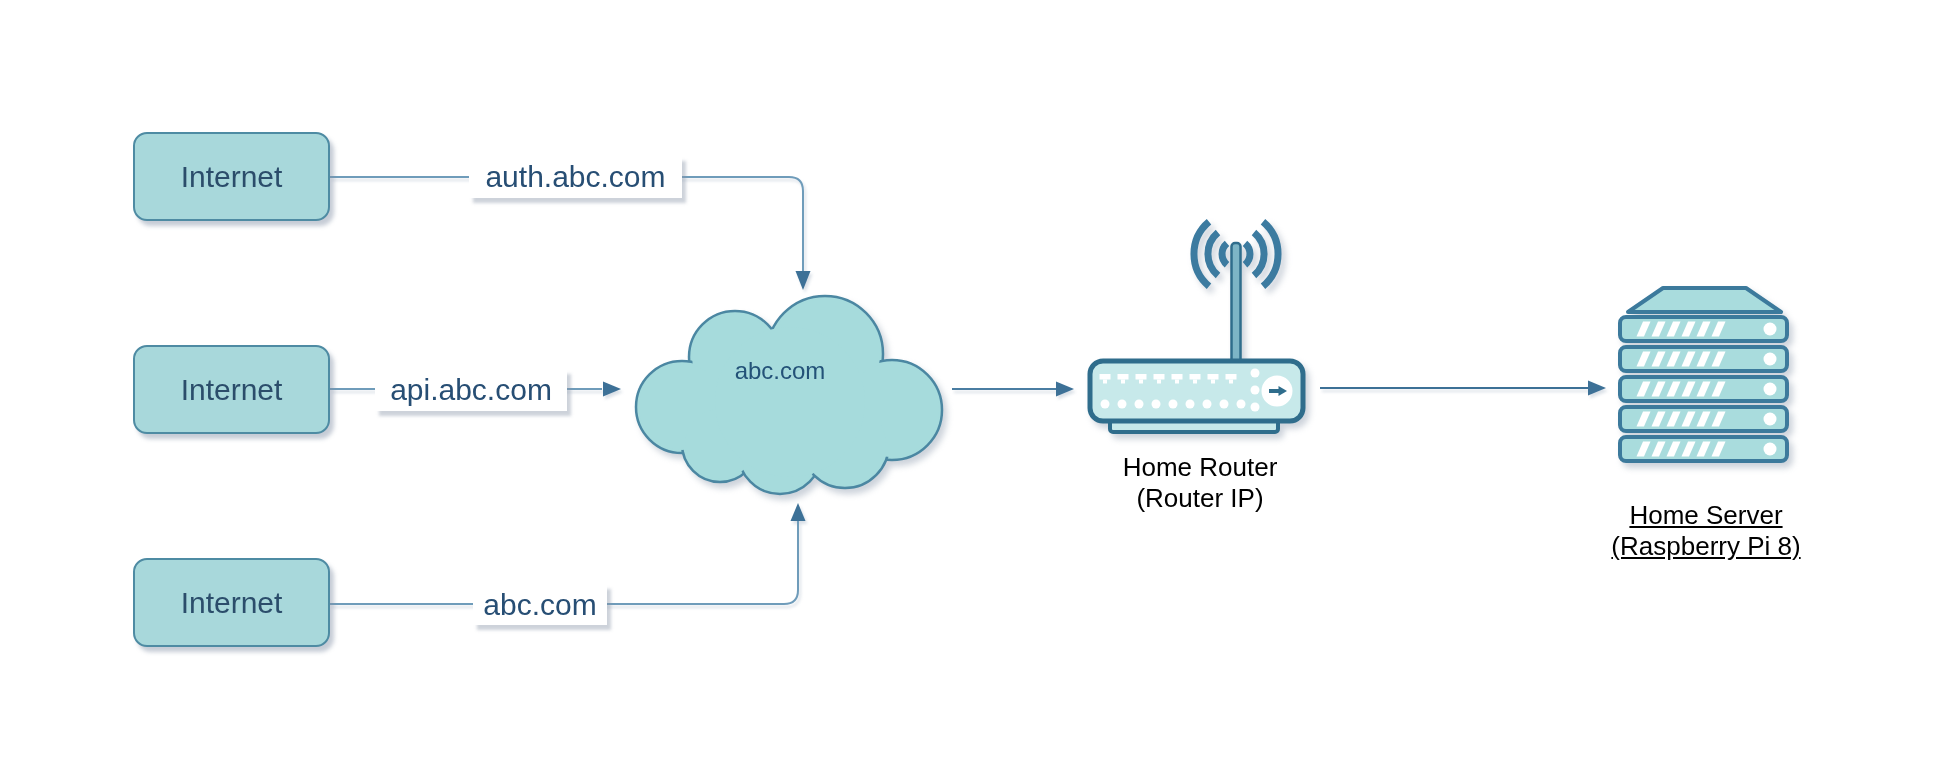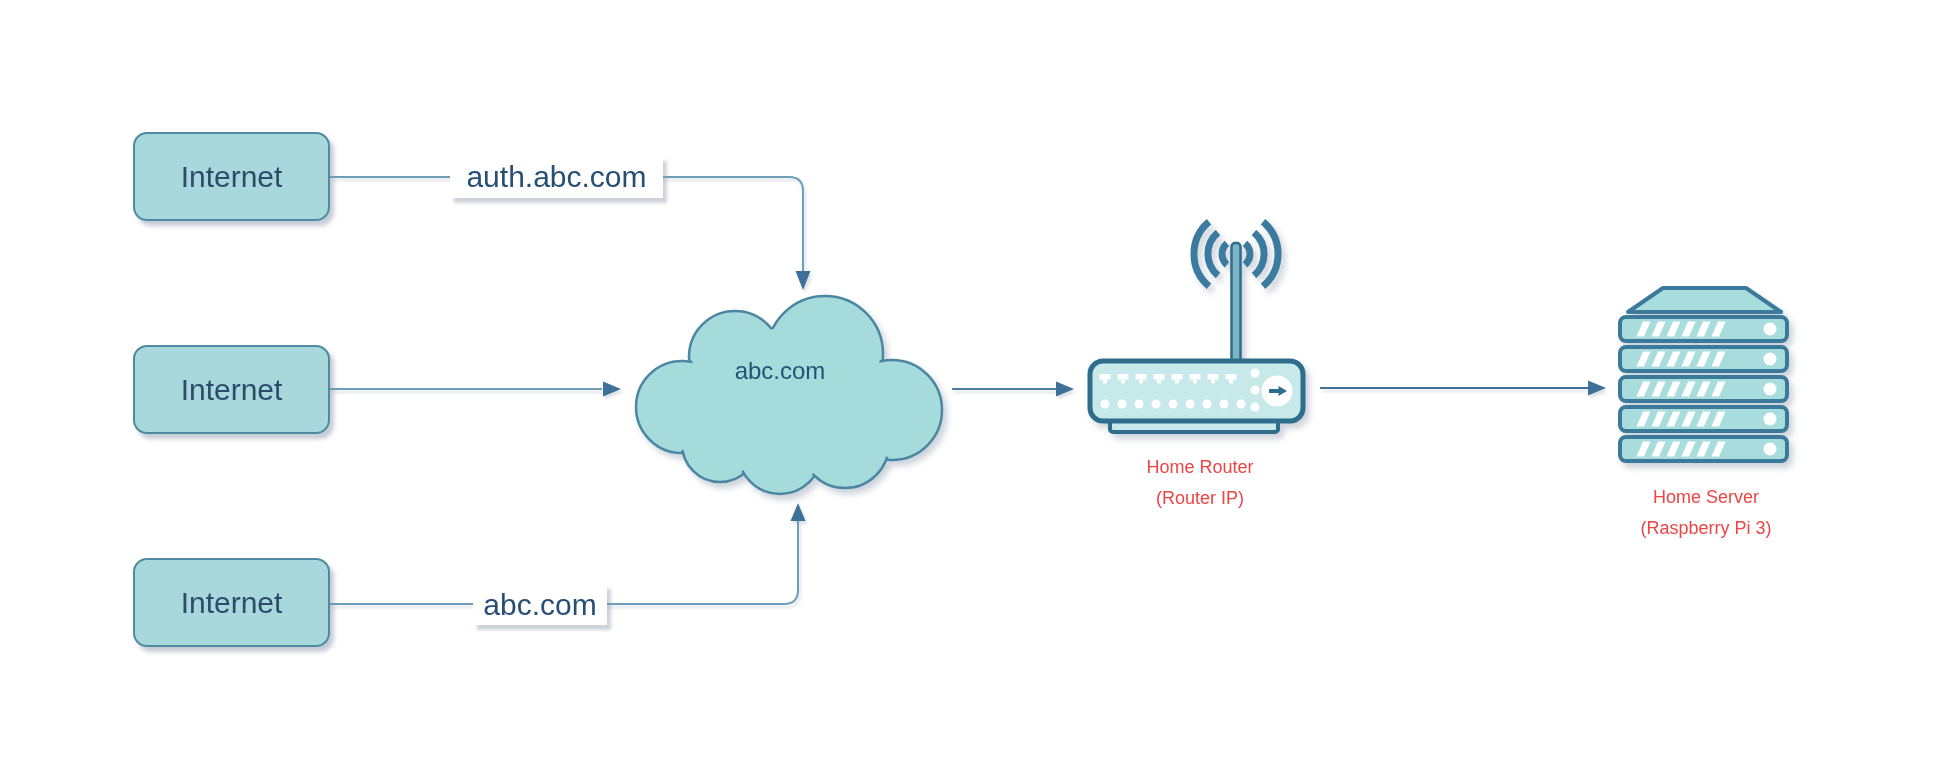--- a/index.html
+++ b/index.html
@@ -30,38 +30,38 @@
   .node-2{left:133px;top:345px;}
   .node-3{left:133px;top:558px;}
 
   
   .edge-label{
     position:absolute;z-index:3;background:#ffffff;
     display:flex;align-items:center;justify-content:center;
     font-size:30px;color:#274e74;
     box-shadow:4px 5px 3px rgba(135,148,168,.42);
   }
-  .edge-label-1{left:450px;top:156px;width:213px;height:42px;}
+  .edge-label-1{left:469px;top:156px;width:213px;height:42px;}
   .edge-label-2{left:375px;top:369px;width:192px;height:42px;}
   .edge-label-3{left:473px;top:584px;width:134px;height:41px;}
 
   
   .icon{position:absolute;z-index:2;filter:drop-shadow(4px 5px 3px rgba(130,145,165,.4));}
   .cloud-icon{left:630px;top:292px;}
   .router-icon{left:1085px;top:218px;}
   .server-icon{left:1615px;top:283px;}
 
   
   .caption{
     position:absolute;z-index:4;text-align:center;
-    font-size:18px;line-height:31px;color:#ef4444;
+    font-size:26px;line-height:31px;color:#000000;
   }
   .cloud-text{left:655px;top:356px;width:250px;font-size:24px;line-height:30px;color:#235278;}
   .router-caption{left:1085px;top:452px;width:230px;}
-  .server-caption{left:1600px;top:482px;width:212px;}
+  .server-caption{left:1600px;top:500px;width:212px;text-decoration:underline;}
 </style>
 </head>
 <body>
 
 <div class="canvas">
 
   <svg class="edges" width="1960" height="780" viewBox="0 0 1960 780">
     <g>
       <path class="edge-light" d="M330 177 H789 Q803 177 803 191 V272"></path>
       <polygon class="ah" points="803,290 795.5,271 810.5,271"></polygon>
@@ -89,20 +89,23 @@
   </div>
   <div class="node node-2">
     <span>Internet</span>
   </div>
   <div class="node node-3">
     <span>Internet</span>
   </div>
 
   <div class="edge-label edge-label-1">
     <span>auth.abc.com</span>
+  </div>
+  <div class="edge-label edge-label-2">
+    <span>api.abc.com</span>
   </div>
   <div class="edge-label edge-label-3">
     <span>abc.com</span>
   </div>
 
   <svg class="icon cloud-icon" width="322" height="212" viewBox="0 0 322 212">
     <g stroke="#4b87a2" stroke-width="2.5" fill="#a6dbdc">
       <circle cx="105" cy="65" r="46"></circle>
       <circle cx="195" cy="62" r="58"></circle>
       <circle cx="262" cy="118" r="50"></circle>
@@ -202,16 +205,16 @@
     <g>
       <use href="#slab" x="5" y="34"></use>
       <use href="#slab" x="5" y="64"></use>
       <use href="#slab" x="5" y="94"></use>
       <use href="#slab" x="5" y="124"></use>
       <use href="#slab" x="5" y="154"></use>
     </g>
   </svg>
   <div class="caption server-caption">
     <div>Home Server</div>
-    <div>(Raspberry Pi 3)</div>
+    <div>(Raspberry Pi 8)</div>
   </div>
 
 </div>
 
 </body></html>

